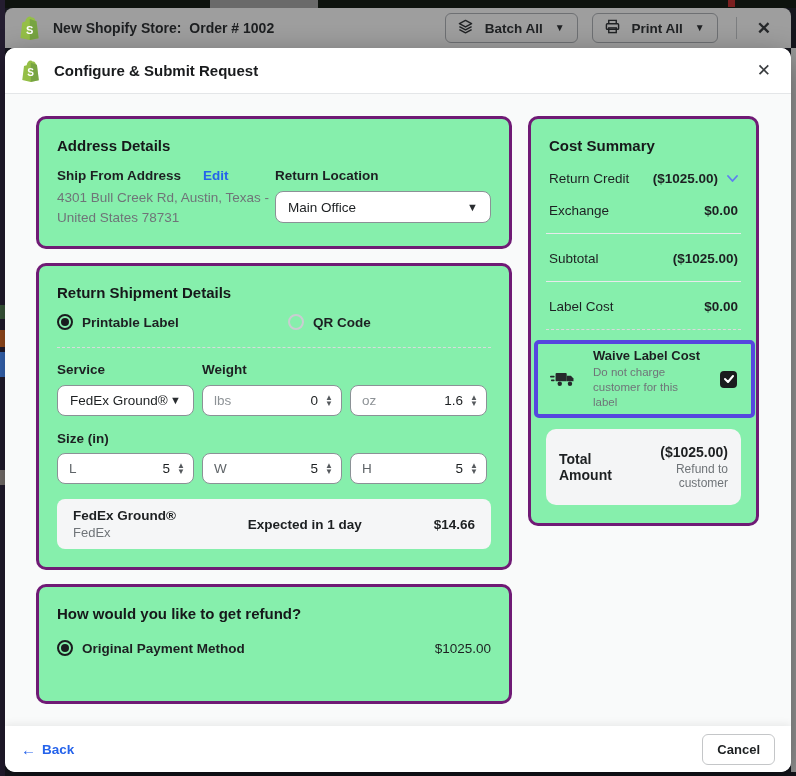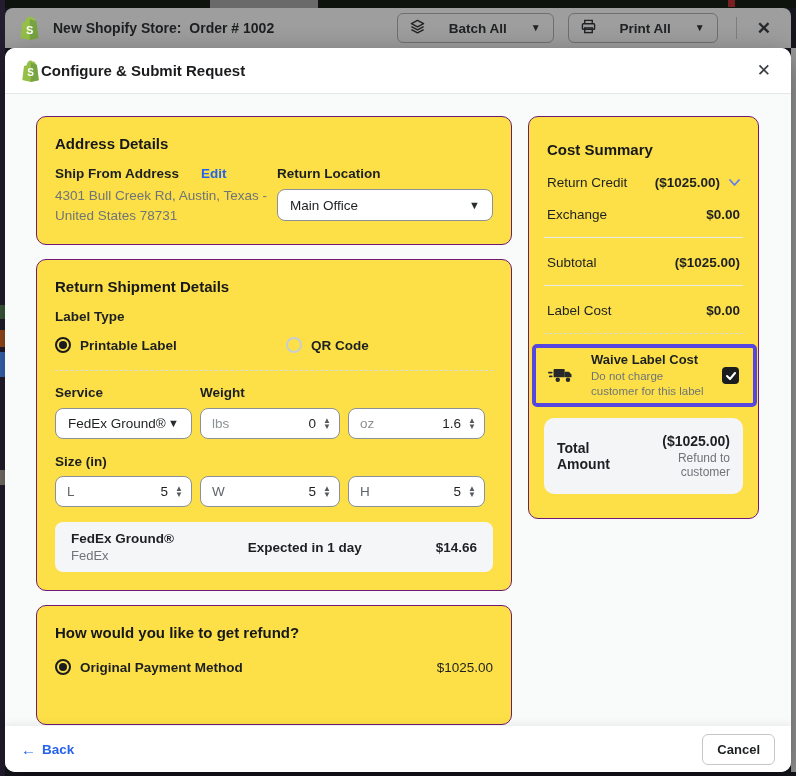--- a/index.html
+++ b/index.html
@@ -26,21 +26,21 @@
   
   .topbar {
     position:absolute; left:5px; top:8px; width:786px; height:40px;
     background:#9e9e9e; border-radius:8px 8px 0 0;
     display:flex; align-items:center; padding:0 14px;
   }
   .topbar-title { display:flex; align-items:center; gap:8px; margin-left:12px; }
   .topbar-title span { font-size:14px; font-weight:bold; color:#1d1f21; }
   .topbar-spacer { flex:1; }
   .tb-btn {
-    display:flex; align-items:center; gap:24px; height:30px; padding:0 12px;
+    display:flex; align-items:center; gap:12px; height:30px; padding:0 12px;
     border:1px solid #6e7073; border-radius:6px; background:transparent;
     font-size:13.5px; font-weight:bold; color:#202224; cursor:pointer; margin-left:14px;
   }
   .tb-caret { font-size:10px; line-height:1; color:#202224; }
   .tb-divider { width:1px; height:22px; background:#7c7e80; margin:0 14px 0 18px; }
   .tb-close { font-size:17px; font-weight:bold; color:#26282a; cursor:pointer; padding:0 6px; }
 
   
   .shopify-logo { width:22px; height:24px; display:inline-block; flex:0 0 auto; }
 
@@ -48,32 +48,32 @@
   .modal {
     position:absolute; left:5px; top:48px; width:786px; height:724px;
     background:#fff; border-radius:10px; overflow:hidden;
     box-shadow:0 10px 30px rgba(0,0,0,.45);
   }
   .modal-header {
     height:46px; background:#fff; border-bottom:1px solid #e4e6e8;
     display:flex; align-items:center; padding:0 16px;
   }
   .modal-header .shopify-logo { width:20px; height:22px; }
-  .modal-title { font-size:15px; font-weight:bold; color:#191b1d; margin-left:0; }
+  .modal-title { font-size:15px; font-weight:bold; color:#191b1d; margin-left:13px; }
   .modal-close { margin-left:auto; font-size:17px; color:#3a3d40; cursor:pointer; padding:0 4px; }
 
   .modal-body {
     position:relative; height:632px; background:#f9fafa;
     display:flex; gap:16px; padding:22px 28px 0 31px; overflow:hidden;
   }
   .col-left  { width:476px; flex:0 0 auto; }
   .col-right { width:231px; flex:0 0 auto; }
 
   .card {
-    background:#fde047; border:1px solid #701a75; border-radius:10px;
+    background:#86efac; border:3px solid #701a75; border-radius:10px;
     padding:18px; margin-bottom:14px;
   }
   .card-h { font-size:15px; font-weight:bold; color:#16181a; }
 
   
   .addr-cols { display:flex; margin-top:14px; }
   .addr-left { flex:1; }
   .addr-line1 { display:flex; align-items:baseline; gap:22px; }
   .lbl-bold { font-size:13.5px; font-weight:bold; color:#1d2022; }
   .link-blue { font-size:13.5px; font-weight:bold; color:#2563eb; cursor:pointer; text-decoration:none; }
@@ -124,21 +124,21 @@
   .rate-carrier { font-size:13px; color:#6f7478; margin-top:2px; }
   .rate-eta { flex:1; text-align:center; font-size:13.5px; font-weight:bold; color:#1d2022; }
   .rate-price { font-size:13.5px; font-weight:bold; color:#1d2022; }
 
   
   .refund-row { display:flex; align-items:center; margin-top:18px; }
   .refund-row .radio-lbl { margin-left:9px; }
   .refund-amt { margin-left:auto; font-size:13.5px; color:#1d2022; }
 
   
-  .cs-card { padding:24px 15px; margin-bottom:0; }
+  .cs-card { padding:18px 15px; margin-bottom:0; }
   .cs-card .card-h { padding-left:3px; }
   .cs-row { display:flex; align-items:center; margin-top:17px; padding:0 3px; }
   .cs-lbl { font-size:13.5px; color:#1d2022; }
   .cs-val { margin-left:auto; font-size:13.5px; font-weight:bold; color:#1d2022; }
   .cs-chevron { margin-left:9px; display:flex; cursor:pointer; }
   .cs-div { border-top:1px solid #e8eaec; margin:15px 0 0 0; }
   .cs-dotted { border-top:1px dashed #d9dbdd; margin:15px 0 0 0; }
   .waive-wrap { position:relative; margin-top:12px; padding:6px 4px; }
   .waive-outline {
     position:absolute; left:-12px; right:-14px; top:-2px; bottom:-2px;
@@ -271,21 +271,20 @@
             <div class="selectbox">
               <span class="sel-val">Main Office</span>
               <span class="sel-caret">▼</span>
             </div>
           </div>
         </div>
       </div>
 
       <div class="card">
         <div class="card-h">Return Shipment Details</div>
-        <div class="sub-lbl">Label Type</div>
         <div class="radio-row">
           <div class="radio-item first">
             <span class="radio on"></span>
             <span class="radio-lbl">Printable Label</span>
           </div>
           <div class="radio-item">
             <span class="radio off"></span>
             <span class="radio-lbl">QR Code</span>
           </div>
         </div>

